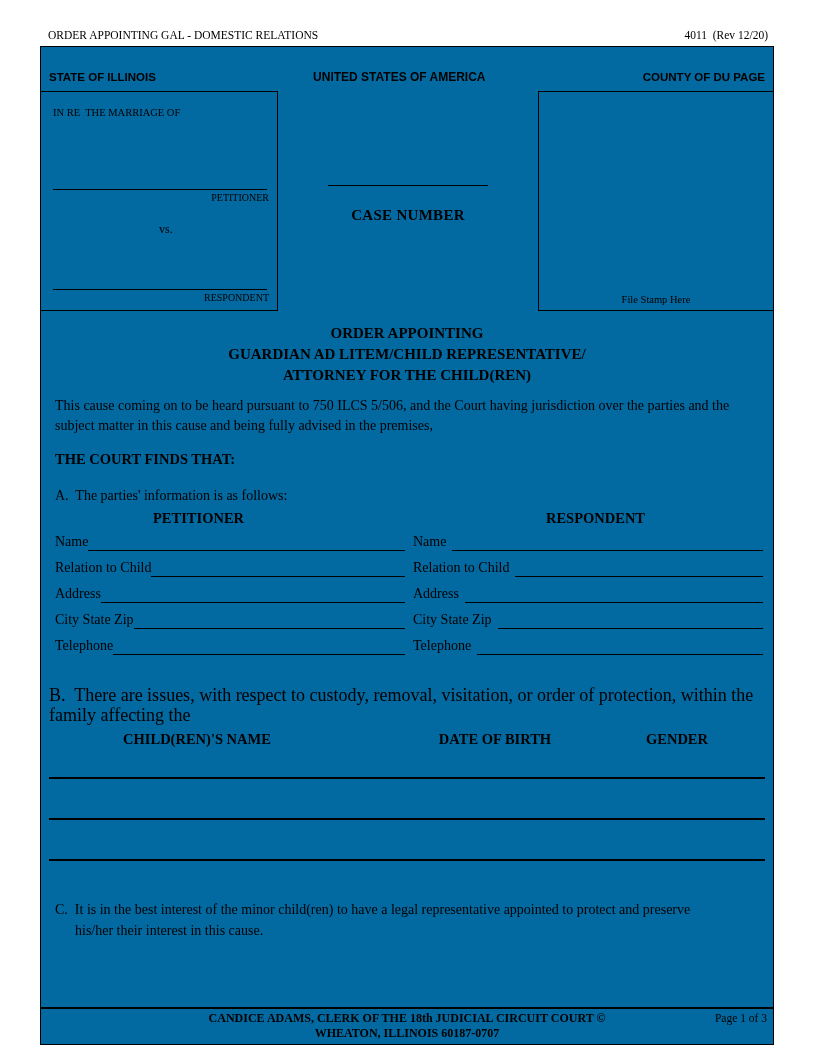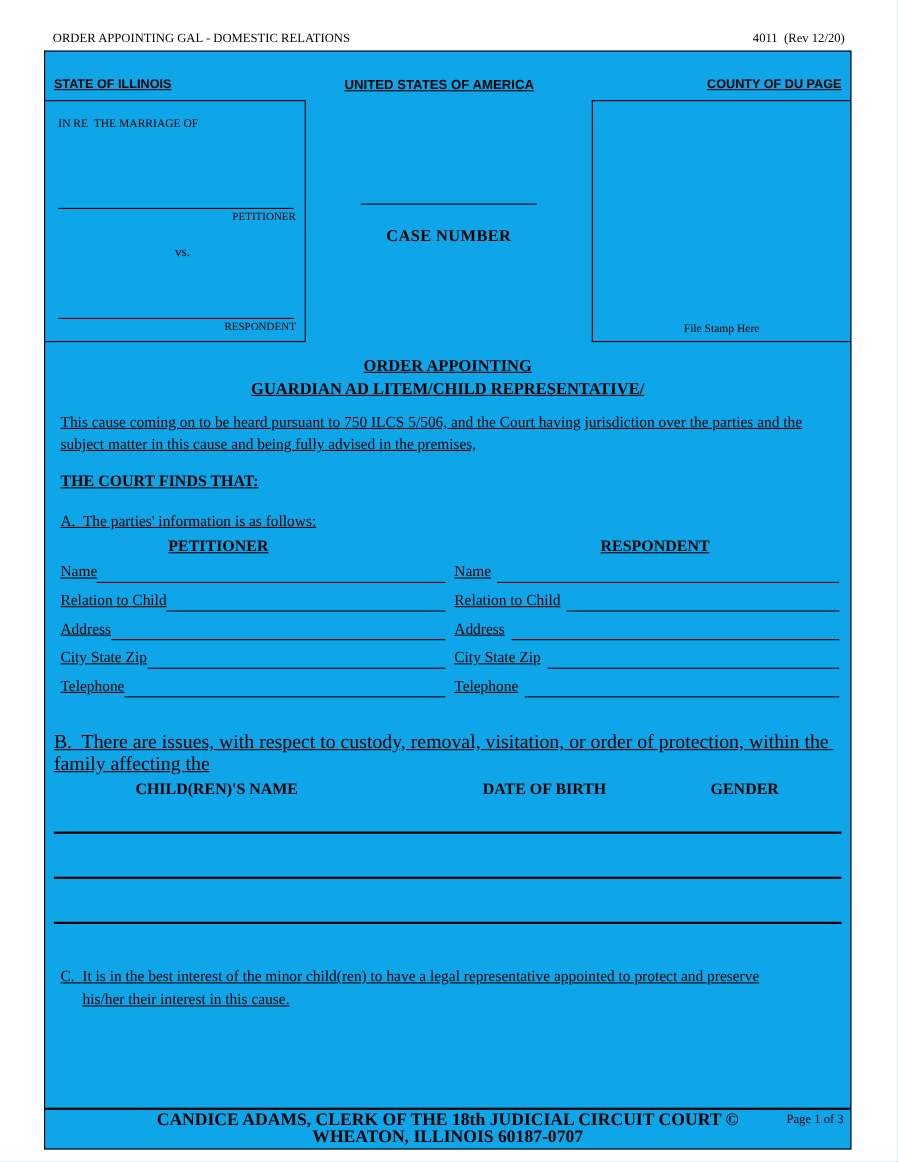--- a/index.html
+++ b/index.html
@@ -14,21 +14,21 @@
   
   .top-header {
     position:absolute; left:40px; top:26px; width:734px; height:20px;
     display:flex; justify-content:space-between; align-items:center;
     font-size:11.5px; padding:0 6px 3px 8px;
   }
 
   
   .sheet {
     position:absolute; left:40px; top:46px; width:734px; height:999px;
-    border:1.5px solid #000; background:#0ea5e9;text-decoration:underline;
+    border:1.5px solid #000; background:#0369a1;
   }
 
   
   .court-header {
     margin-top:22px; display:flex; align-items:center; padding:0 8px;
     font-family:"Liberation Sans", sans-serif; font-weight:bold;
   }
   .ch-left, .ch-right { font-size:11.5px; white-space:nowrap; }
   .ch-center { flex:1; text-align:center; font-size:12px; line-height:16px; }
 
@@ -92,21 +92,21 @@
   .ct-row.first { height:27px; }
 
   .section-c { margin:38px 12px 0 14px; font-size:14px; line-height:21px; }
   .c-cont { padding-left:20px; }
 
   
   .footer {
     position:absolute; left:0; right:0; bottom:0;
     border-top:2px solid #000; text-align:center; padding:2px 0 3px;
   }
-  .footer-center { font-weight:bold; font-size:16px; line-height:15px; }
+  .footer-center { font-weight:bold; font-size:12px; line-height:15px; }
   .page-number { position:absolute; right:6px; top:3px; font-size:11.5px; font-weight:normal; }
 </style>
 </head>
 <body>
 
 <div class="top-header">
   <span>ORDER APPOINTING GAL - DOMESTIC RELATIONS</span>
   <span class="ws-pre">4011  (Rev 12/20)</span>
 </div>
 
@@ -134,20 +134,21 @@
       <div class="case-label">CASE NUMBER</div>
     </div>
     <div class="caption-right">
       <div class="stamp-label">File Stamp Here</div>
     </div>
   </div>
 
   <div class="order-title">
     <div>ORDER APPOINTING</div>
     <div>GUARDIAN AD LITEM/CHILD REPRESENTATIVE/</div>
+    <div>ATTORNEY FOR THE CHILD(REN)</div>
   </div>
 
   <p class="intro">This cause coming on to be heard pursuant to 750 ILCS 5/506, and the Court having jurisdiction over the parties and the subject matter in this cause and being fully advised in the premises,</p>
 
   <div class="finds">THE COURT FINDS THAT:</div>
 
   <div class="section-a ws-pre">A.  The parties' information is as follows:</div>
 
   <div class="party-headings">
     <div class="ph-left">PETITIONER</div>

